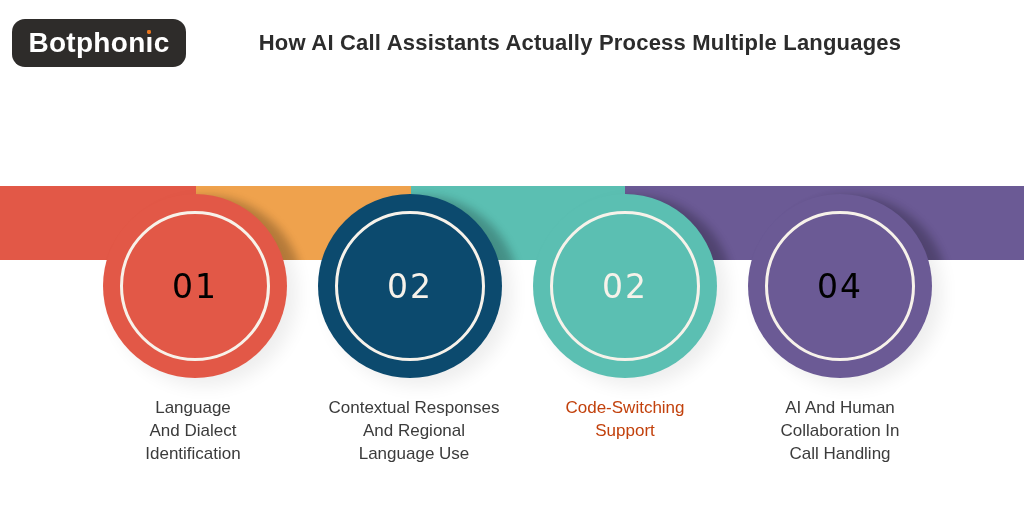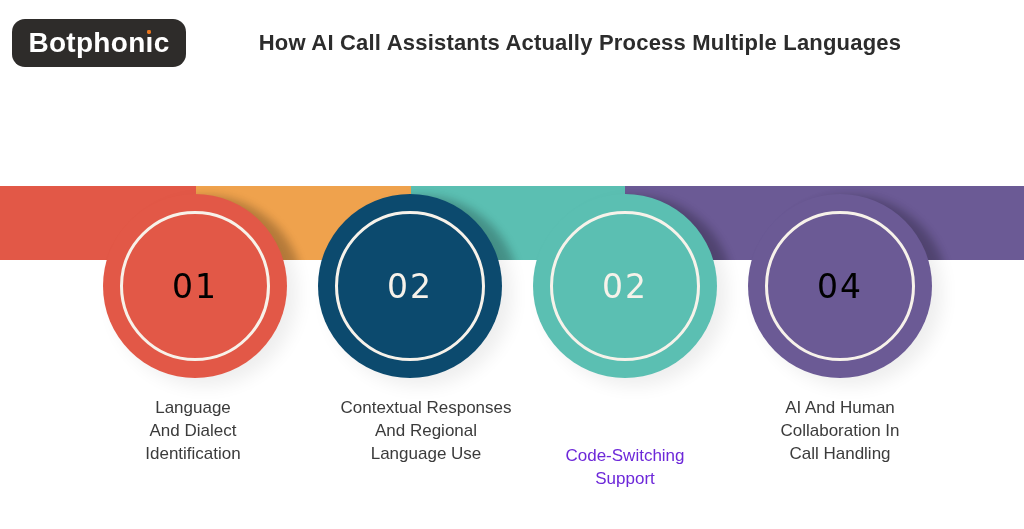--- a/index.html
+++ b/index.html
@@ -72,21 +72,21 @@
     font-size:33px;letter-spacing:2px;line-height:1;
   }
 
   
   .step-label{
     position:absolute;top:396px;width:260px;z-index:9;
     text-align:center;white-space:pre-line;
     font-size:17px;line-height:23px;font-weight:400;
   }
   .label-1{left:63px;}
-  .label-2{left:296px;}
+  .label-2{left:284px;}
   .label-3{left:495px;}
   .label-4{left:710px;text-align:center;}
 </style>
 </head>
 <body>
 
 <div class="canvas">
 
   <div class="logo" style="background: rgb(46, 44, 42);">
     <span class="logo-text" style="color: rgb(255, 255, 255);">Botphon<span class="logo-i">ı<span class="logo-i-dot" style="background: rgb(232, 117, 28);"></span></span>c</span>
@@ -110,21 +110,21 @@
 
   <div class="step">
     <div class="band band-3" style="background: rgb(91, 191, 178);">
       <div class="shadow-circle"></div>
     </div>
     <div class="circle circle-3" style="background: rgb(91, 191, 178);">
       <div class="ring" style="border-color: rgb(247, 242, 234);">
         <span class="step-number" style="color: rgb(247, 242, 234);">02</span>
       </div>
     </div>
-    <div class="step-label label-3" style="color: #6d28d9; margin-top: 48px;">Code-Switching
+    <div class="step-label label-3" style="color: #c2410c;">Code-Switching
 Support</div>
   </div>
 
   <div class="step">
     <div class="band band-2" style="background: rgb(239, 162, 77);">
       <div class="shadow-circle"></div>
     </div>
     <div class="circle circle-2" style="background: #0c4a6e;">
       <div class="ring" style="border-color: rgb(247, 242, 234);">
         <span class="step-number" style="color: rgb(247, 242, 234);">02</span>

